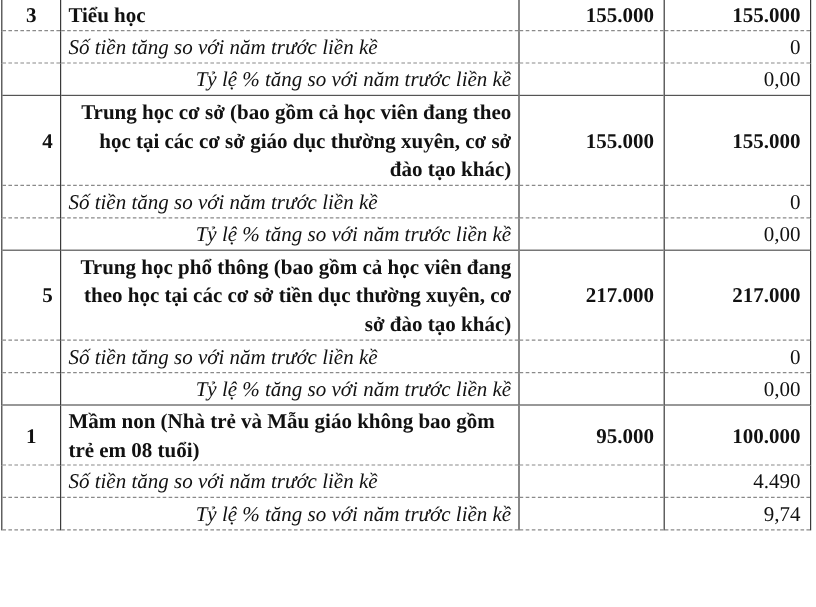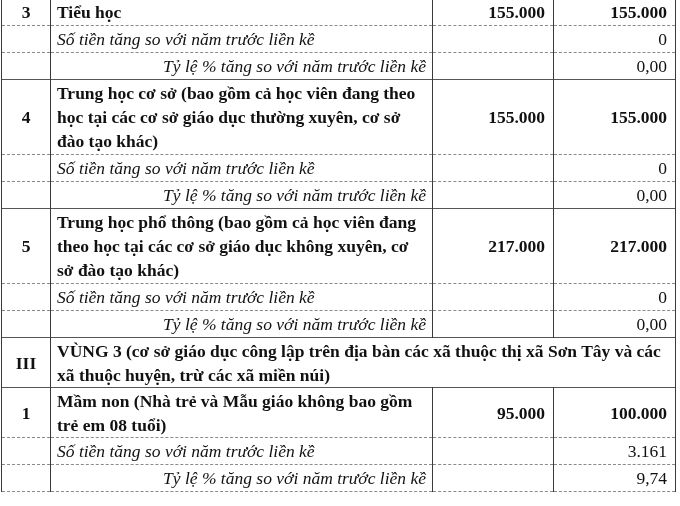--- a/index.html
+++ b/index.html
@@ -31,21 +31,21 @@
     col.c-v1 { width: 121px; }
     col.c-v2 { width: 122px; }
     .stt { text-align: center; font-weight: bold; }
     .name-bold { font-weight: bold; }
     .sub { font-style: italic; }
     .sub.indent { padding-left: 12px; text-align: right; }
     .num { text-align: right; font-weight: bold; padding-right: 8px; }
     .num-i { text-align: right; padding-right: 8px; }
     .num-r { text-align: right; padding-right: 8px; }
     tr.h1 td { height: 27px; }
-    tr.h3 td { height: 74px; }
+    tr.h3 td { height: 74px; text-align: right; }
     tr.h2 td { height: 49px; }
     tr.hs td { height: 26px; }
   </style>
 </head>
 <body>
 
 <div class="page">
   <table>
     <colgroup>
       <col class="c-stt">
@@ -88,53 +88,49 @@
       </tr>
       <tr class="hs">
         <td></td>
         <td class="sub indent">Tỷ lệ % tăng so với năm trước liền kề</td>
         <td></td>
         <td class="num-i">0,00</td>
       </tr>
 
       <tr class="main h3">
         <td class="stt">5</td>
-        <td class="name-bold">Trung học phổ thông (bao gồm cả học viên đang theo học tại các cơ sở giáo dục không xuyên, cơ sở đào tạo khác)</td>
+        <td class="name-bold">Trung học phổ thông (bao gồm cả học viên đang theo học tại các cơ sở tiền dục thường xuyên, cơ sở đào tạo khác)</td>
         <td class="num">217.000</td>
         <td class="num">217.000</td>
       </tr>
       <tr class="hs">
         <td></td>
         <td class="sub">Số tiền tăng so với năm trước liền kề</td>
         <td></td>
         <td class="num-r">0</td>
       </tr>
       <tr class="hs">
         <td></td>
         <td class="sub indent">Tỷ lệ % tăng so với năm trước liền kề</td>
         <td></td>
         <td class="num-i">0,00</td>
       </tr>
 
-      <tr class="main h2">
-        <td class="stt">III</td>
-        <td colspan="3" class="name-bold">VÙNG 3 (cơ sở giáo dục công lập trên địa bàn các xã thuộc thị xã Sơn Tây và các xã thuộc huyện, trừ các xã miền núi)</td>
-      </tr>
 
       <tr class="main h2">
         <td class="stt">1</td>
         <td class="name-bold">Mầm non (Nhà trẻ và Mẫu giáo không bao gồm trẻ em 08 tuổi)</td>
         <td class="num">95.000</td>
         <td class="num">100.000</td>
       </tr>
       <tr class="hs">
         <td></td>
         <td class="sub">Số tiền tăng so với năm trước liền kề</td>
         <td></td>
-        <td class="num-r">3.161</td>
+        <td class="num-r">4.490</td>
       </tr>
       <tr class="hs">
         <td></td>
         <td class="sub indent">Tỷ lệ % tăng so với năm trước liền kề</td>
         <td></td>
         <td class="num-i">9,74</td>
       </tr>
     </tbody>
   </table>
 </div>

